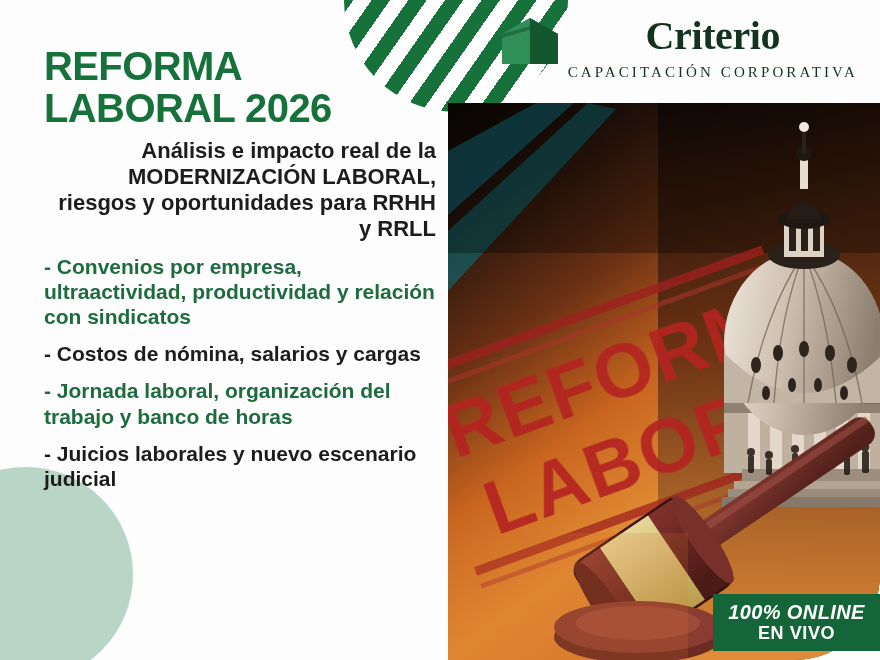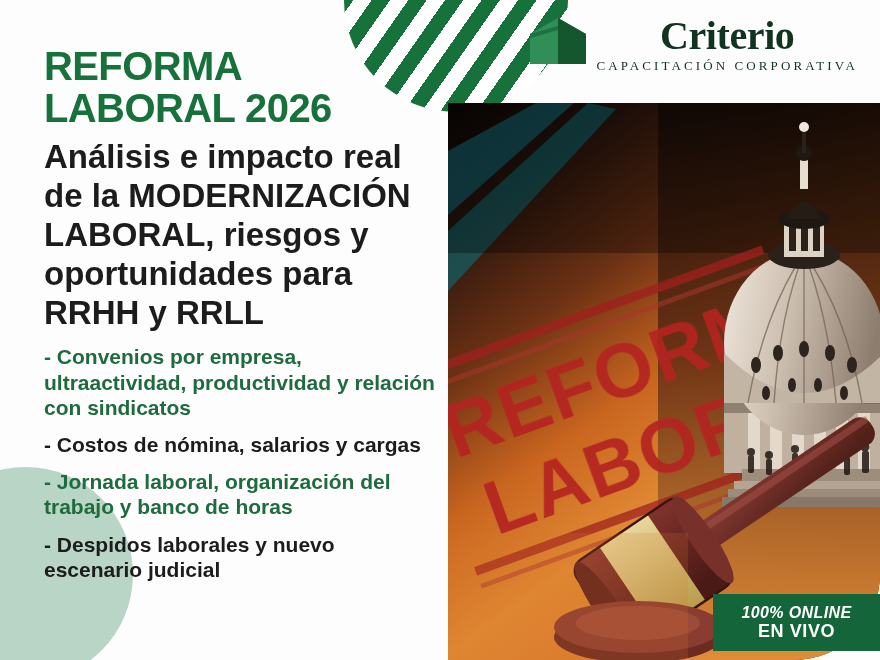--- a/index.html
+++ b/index.html
@@ -77,24 +77,24 @@
   .logo-name {
     font-family: "Liberation Serif", serif;
     font-size: 40px;
     font-weight: bold;
     color: #12331f;
     line-height: 0.98;
     letter-spacing: -0.4px;
   }
   .logo-tag {
     font-family: "Liberation Serif", serif;
-    font-size: 13px;
+    font-size: 15px;
     color: #12331f;
     letter-spacing: 3.1px;
-    margin-top: 3px;
+    margin-top: 9px;
     white-space: nowrap;
   }
 
   
   .content {
     position: absolute;
     left: 44px;
     top: 45px;
     width: 392px;
     z-index: 5;
@@ -102,25 +102,26 @@
   .title {
     font-size: 40px;
     font-weight: bold;
     color: #16713a;
     line-height: 1.06;
     letter-spacing: -0.6px;
     margin: 0 0 8px 0;
     white-space: pre-line;
   }
   .subtitle {
-    font-size: 33px;
+    font-size: 22px;
     font-weight: bold;
     color: #1c1c1c;
     line-height: 1.18;
     margin: 0 0 4px 0;
+    text-align: right;
   }
   .bullets {
     list-style: none;
     margin: 0;
     padding: 0;
   }
   .bullets li {
     font-size: 21px;
     font-weight: bold;
     line-height: 1.2;
@@ -151,21 +152,21 @@
     width: 167px;
     height: 57px;
     background: #14663a;
     z-index: 7;
     display: flex;
     flex-direction: column;
     align-items: center;
     justify-content: center;
   }
   .badge-top {
-    font-size: 16px;
+    font-size: 20px;
     font-style: italic;
     font-weight: bold;
     color: #ffffff;
     letter-spacing: 0.4px;
     line-height: 1.1;
   }
   .badge-bottom {
     font-size: 18px;
     font-weight: bold;
     color: #ffffff;
@@ -196,21 +197,21 @@
   </div>
 
   <div class="content">
     <h1 class="title">REFORMA
 LABORAL 2026</h1>
     <h2 class="subtitle">Análisis e impacto real de la MODERNIZACIÓN LABORAL, riesgos y oportunidades para RRHH y RRLL</h2>
     <ul class="bullets">
       <li class="green">- Convenios por empresa, ultraactividad, productividad y relación con sindicatos</li>
       <li class="dark">- Costos de nómina, salarios y cargas</li>
       <li class="green">- Jornada laboral, organización del trabajo y banco de horas</li>
-      <li class="dark">- Despidos laborales y nuevo escenario judicial</li>
+      <li class="dark">- Juicios laborales y nuevo escenario judicial</li>
     </ul>
   </div>
 
   <div class="photo">
     <svg width="432" height="557" viewBox="0 0 432 557">
       <defs>
         <linearGradient id="paperGrad" x1="0" y1="0" x2="0.55" y2="1">
           <stop offset="0%" stop-color="#090604"></stop>
           <stop offset="18%" stop-color="#27140c"></stop>
           <stop offset="38%" stop-color="#6b3114"></stop>

